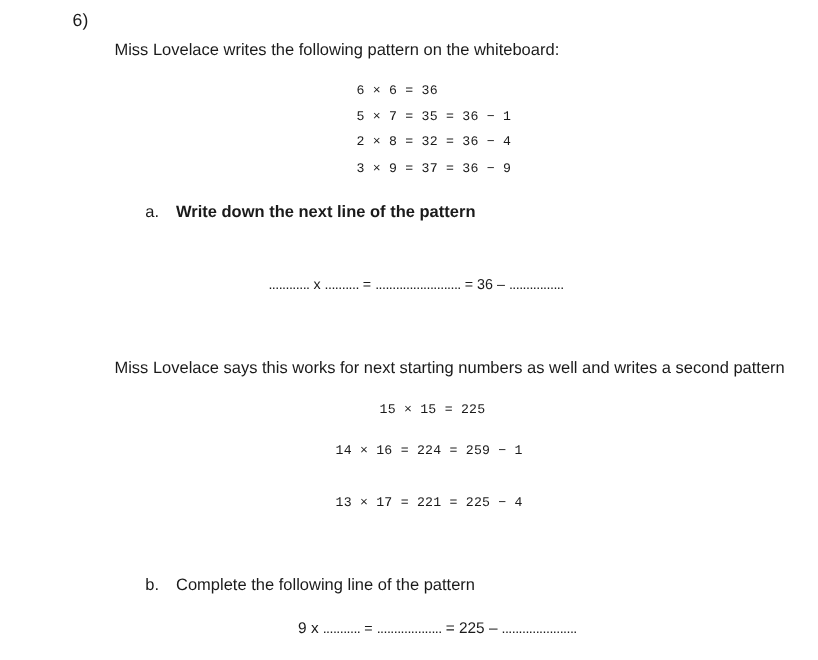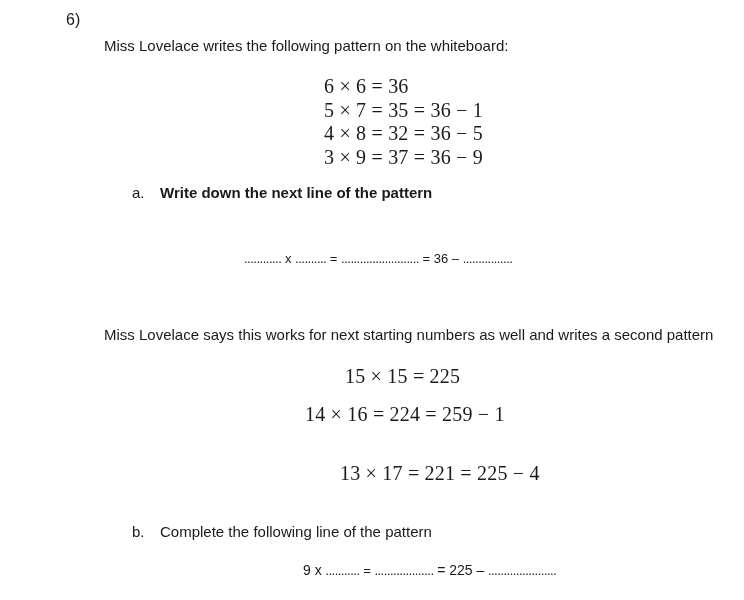--- a/index.html
+++ b/index.html
@@ -18,41 +18,41 @@
     .abs { position: absolute; white-space: nowrap; }
     .q-num {
       left: 66px; top: 11px;
       font-size: 16px;
     }
     .prose {
       font-size: 15px;
       font-family: "Liberation Sans", sans-serif;
     }
     .math {
-      font-family: Liberation Serif, serif;
-      font-size: 20px;
+      font-family: Liberation Mono, monospace;
+      font-size: 12px;
       letter-spacing: 0.2px;
     }
     .blank {
       font-family: "Liberation Sans", sans-serif;
       font-size: 13px;
     }
     .dots { letter-spacing: -0.5px; }
   </style>
 </head>
 <body>
 
 <div class="abs q-num">6)</div>
 
 <div class="abs prose" style="left:104px; top:37px;">Miss Lovelace writes the following pattern on the whiteboard:</div>
 
 <div>
   <div class="abs math" style="left:324px; top:75px;">6 × 6 = 36</div>
   <div class="abs math" style="left:324px; top:99px;">5 × 7 = 35 = 36 − 1</div>
-  <div class="abs math" style="left:324px; top:122px;">4 × 8 = 32 = 36 − 5</div>
+  <div class="abs math" style="left:324px; top:122px;">2 × 8 = 32 = 36 − 4</div>
   <div class="abs math" style="left:324px; top:146px;">3 × 9 = 37 = 36 − 9</div>
 </div>
 
 <div>
   <div class="abs prose" style="left:132px; top:184px;">a.</div>
   <div class="abs prose" style="left:160px; top:184px;font-weight:bold;">Write down the next line of the pattern</div>
 
   <div class="abs blank" style="left:244px; top:251px;">
     <span class="dots">............</span>
     <span>x</span>
@@ -62,28 +62,28 @@
     <span>= 36 –</span>
     <span class="dots">................</span>
   </div>
 </div>
 
 <div class="abs prose" style="left:104px; top:326px;">Miss Lovelace says this works for next starting numbers as well and writes a second pattern</div>
 
 <div>
   <div class="abs math" style="left:345px; top:365px;">15 × 15 = 225</div>
   <div class="abs math" style="left:305px; top:403px;">14 × 16 = 224 = 259 − 1</div>
-  <div class="abs math" style="left:305px; top:462px;margin-left:35px;">13 × 17 = 221 = 225 − 4</div>
+  <div class="abs math" style="left:305px; top:450px;">13 × 17 = 221 = 225 − 4</div>
 </div>
 
 <div>
   <div class="abs prose" style="left:132px; top:523px;">b.</div>
   <div class="abs prose" style="left:160px; top:523px;">Complete the following line of the pattern</div>
 
-  <div class="abs blank" style="left:271px; top:562px;margin-left:32px;">
+  <div class="abs blank" style="left:271px; top:562px;">
     <span style="font-size:14px;">9 x</span>
     <span class="dots">...........</span>
     <span>=</span>
     <span class="dots">...................</span>
     <span style="font-size:14px;">= 225 –</span>
     <span class="dots">......................</span>
   </div>
 </div>
 
 </body></html>

